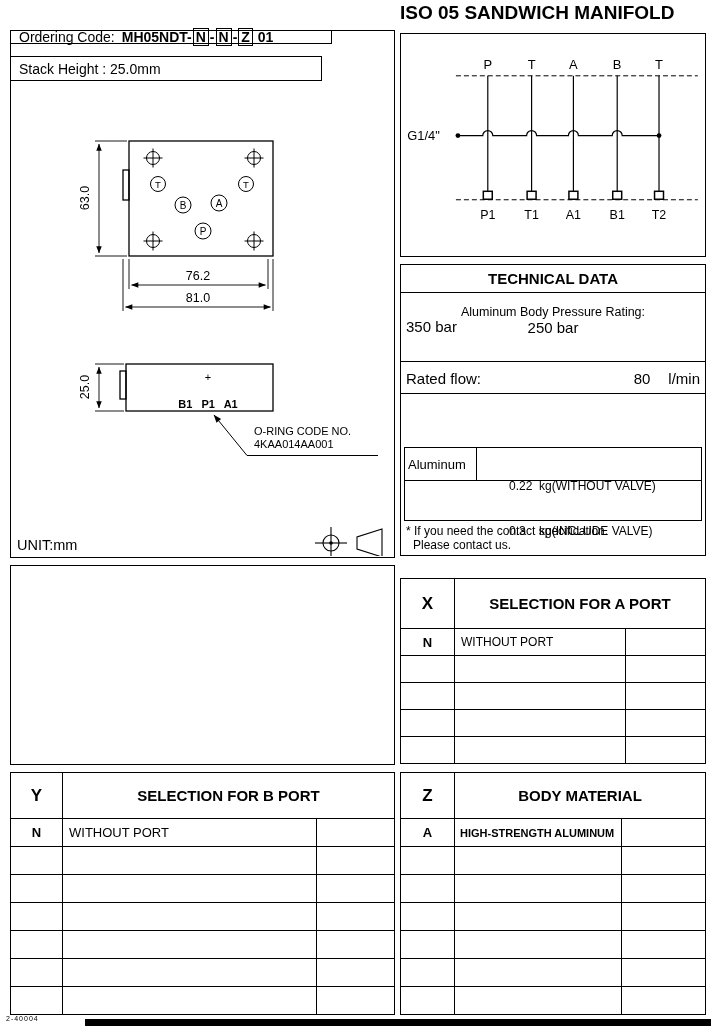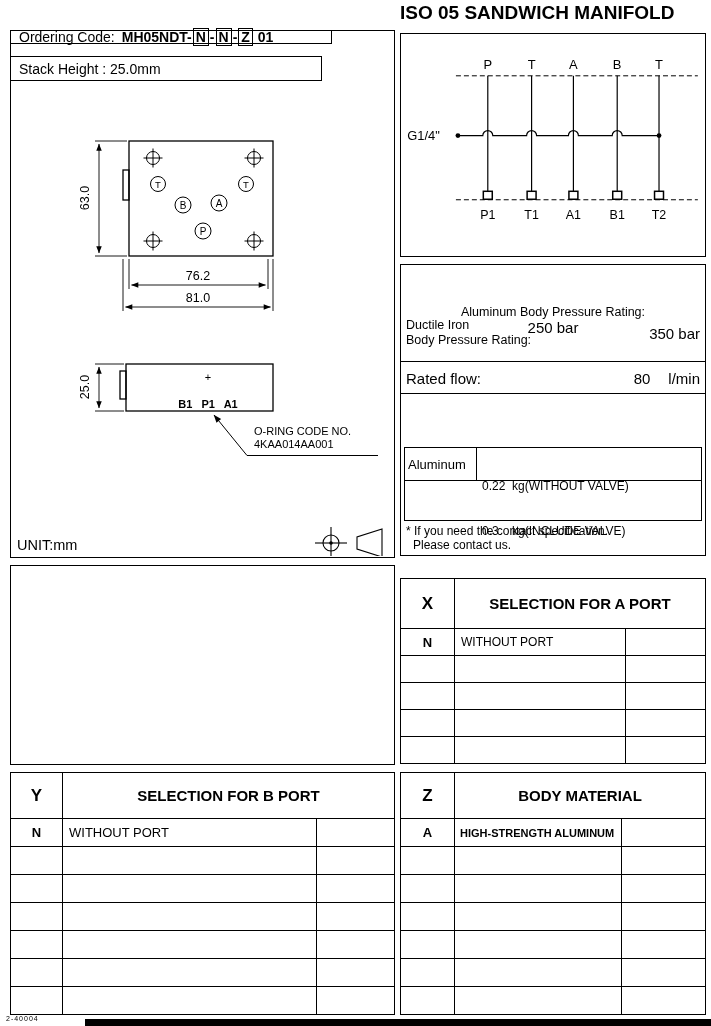--- a/index.html
+++ b/index.html
@@ -33,21 +33,21 @@
   .tech-row { position:absolute; left:5px; right:5px; display:flex; justify-content:space-between; align-items:center; }
   .r1 { top:40px;flex-direction:column; }
   .r2 { top:53px; }
   .r3 { top:101px; height:24px; }
   .tlabel { font-size:12.5px; }
   .tlabel2 { font-size:12.5px; line-height:15px; }
   .tvalue { font-size:15px; }
   .flowval .unit { margin-left:18px; }
   .hline { position:absolute; left:0; right:0; border-top:1.2px solid #000; }
   .weight-table { position:absolute; left:3px; right:3px; top:182px; height:74px; border:1.2px solid #000; }
-  .wrow1 { height:33px; border-bottom:1.2px solid #000; display:flex; }
+  .wrow1 { height:33px; border-bottom:1.2px solid #000; display:flex;gap:27px; }
   .wmat { width:72px; border-right:1.2px solid #000; font-size:13px; display:flex; align-items:center; padding-left:3px; }
   .wvals { padding:1px 0 0 5px; font-size:12px; line-height:15px; white-space:pre; }
   .footnote { position:absolute; left:5px; top:259px; font-size:12px; line-height:14px; }
   .footnote .fn2 { padding-left:7px; }
 
   
   table { border-collapse:collapse; table-layout:fixed; background:#fff; }
   td { border:1.2px solid #000; padding:0; overflow:hidden; }
   #table-x { left:400px; top:578px; width:306px; }
   #table-y { left:10px;  top:772px; width:385px; }
@@ -204,26 +204,26 @@
         <text x="87" y="186" text-anchor="middle" font-size="12.5">P1</text>
         <text x="131" y="186" text-anchor="middle" font-size="12.5">T1</text>
         <text x="173" y="186" text-anchor="middle" font-size="12.5">A1</text>
         <text x="217" y="186" text-anchor="middle" font-size="12.5">B1</text>
         <text x="259" y="186" text-anchor="middle" font-size="12.5">T2</text>
       </g>
     </svg>
   </div>
 
   <div id="tech-panel" class="abs bordered">
+    <div class="tech-title">TECHNICAL DATA</div>
     <div class="tech-row r1">
       <span class="tlabel">Aluminum Body Pressure Rating:</span>
       <span class="tvalue">250 bar</span>
     </div>
     <div class="tech-row r2">
-      <span class="tlabel2"><span>Ductile Iron</span><br><span>Body Pressure Rating:</span></span>
       <span class="tvalue">350 bar</span>
     </div>
     <div class="hline" style="top:96px"></div>
     <div class="tech-row r3">
       <span class="tvalue">Rated flow:</span>
       <span class="tvalue flowval"><span>80</span><span class="unit">l/min</span></span>
     </div>
     <div class="hline" style="top:128px"></div>
     <div class="weight-table">
       <div class="wrow1">

